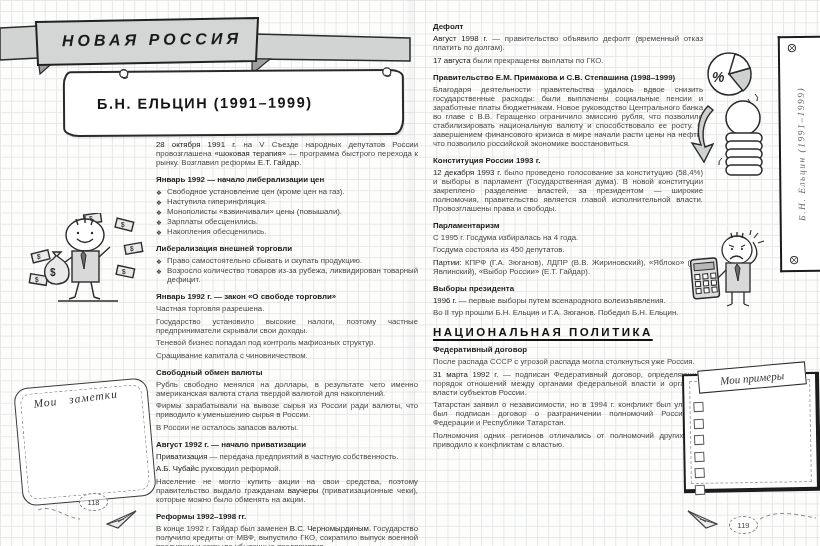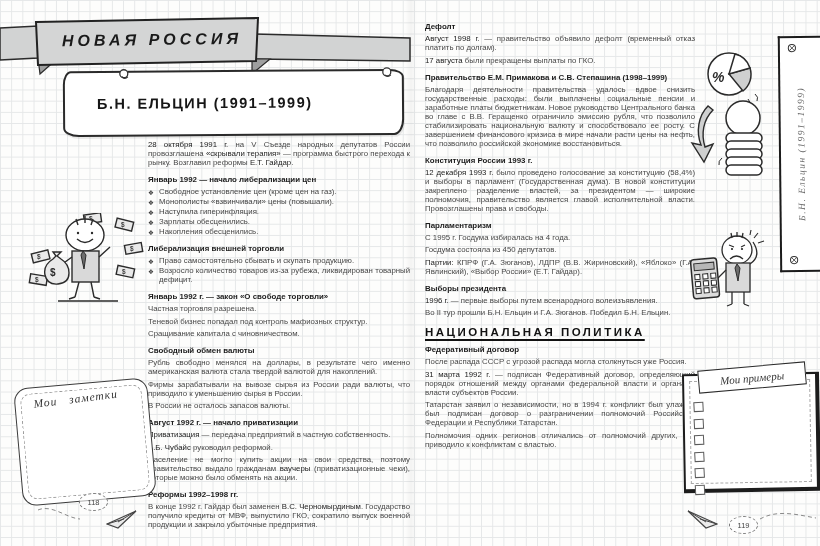--- a/index.html
+++ b/index.html
@@ -31,21 +31,21 @@
     transform:rotate(-0.4deg);
     display:flex;align-items:center;
     box-shadow:1px 2px 0 rgba(0,0,0,0.08);
   }
   .title-note .title-text{
     padding-left:32px;font-weight:bold;font-size:14.5px;letter-spacing:1.5px;color:#161616;
   }
   .pin{position:absolute;top:-5px;}
   .pin.left{left:52px;} .pin.right{right:8px;}
   
-  .col{position:absolute;text-align:justify;font-size:7.8px;line-height:9px;}
+  .col{position:absolute;text-align:justify;font-size:7.8px;line-height:9px;padding-left:8px;}
   .col-left{left:148px;top:140px;width:262px;}
   .col-right{left:425px;top:22px;width:270px;}
   .para{margin:0 0 3.5px;}
   .h{font-weight:bold;color:#1c1c1c;margin:8px 0 3px;text-align:left;font-size:7.9px;}
   .col > .h:first-child{margin-top:0;}
   .section{
     font-size:11.5px;font-weight:bold;letter-spacing:2.5px;color:#111;
     margin:11px 0 6px;text-align:left;
     text-decoration:underline;text-underline-offset:3px;text-decoration-thickness:1.5px;
   }
@@ -126,36 +126,37 @@
     <path d="M5,9 q3,3 6,0" fill="none" stroke="#333" stroke-width="1.2"></path>
   </svg>
   <svg class="pin right" width="14" height="14" viewBox="0 0 14 14">
     <circle cx="7" cy="6" r="4" fill="#fff" stroke="#333" stroke-width="1.3"></circle>
     <path d="M5,9 q3,3 6,0" fill="none" stroke="#333" stroke-width="1.2"></path>
   </svg>
   <span class="title-text">Б.Н. ЕЛЬЦИН (1991–1999)</span>
 </div>
 
 <div class="col col-left">
-    <p class="para"><span class="b">28 октября 1991 г.</span><span> на V Съезде народных депутатов России провозглашена </span><span class="b">«скрывали терапия»</span><span> — программа быстрого перехода к рынку. Возглавил реформы </span><span class="b">Е.Т. Гайдар</span><span>.</span></p>
+    <p class="para"><span class="b">28 октября 1991 г.</span><span> на V Съезде народных депутатов России провозглашена </span><span class="b">«шоковая терапия»</span><span> — программа быстрого перехода к рынку. Возглавил реформы </span><span class="b">Е.Т. Гайдар</span><span>.</span></p>
     <div class="h">Январь 1992 — начало либерализации цен</div>
     <div class="bullets">
       <div class="bullet-line"><span class="glyph">❖</span><span><span>Свободное установление цен (кроме цен на газ).</span></span></div>
+      <div class="bullet-line"><span class="glyph">❖</span><span><span>Наступила гиперинфляция.</span></span></div>
       <div class="bullet-line"><span class="glyph">❖</span><span><span>Монополисты «взвинчивали» цены (повышали).</span></span></div>
-      <div class="bullet-line"><span class="glyph">❖</span><span><span>Наступила гиперинфляция.</span></span></div>
       <div class="bullet-line"><span class="glyph">❖</span><span><span>Зарплаты обесценились.</span></span></div>
       <div class="bullet-line"><span class="glyph">❖</span><span><span>Накопления обесценились.</span></span></div>
     </div>
     <div class="h">Либерализация внешней торговли</div>
     <div class="bullets">
       <div class="bullet-line"><span class="glyph">❖</span><span><span>Право самостоятельно сбывать и скупать продукцию.</span></span></div>
       <div class="bullet-line"><span class="glyph">❖</span><span><span>Возросло количество товаров из-за рубежа, ликвидирован товарный дефицит.</span></span></div>
     </div>
     <div class="h">Январь 1992 г. — закон «О свободе торговли»</div>
     <p class="para"><span>Частная торговля разрешена.</span></p>
+    <p class="para"><span>Государство установило высокие налоги, поэтому частные предприниматели скрывали свои доходы.</span></p>
     <p class="para"><span>Теневой бизнес попадал под контроль мафиозных структур.</span></p>
     <p class="para"><span>Сращивание капитала с чиновничеством.</span></p>
     <div class="h">Свободный обмен валюты</div>
     <p class="para"><span>Рубль свободно менялся на доллары, в результате чего именно американская валюта стала твердой валютой для накоплений.</span></p>
     <p class="para"><span>Фирмы зарабатывали на вывозе сырья из России ради валюты, что приводило к уменьшению сырья в России.</span></p>
     <p class="para"><span>В России не осталось запасов валюты.</span></p>
     <div class="h">Август 1992 г. — начало приватизации</div>
     <p class="para"><span class="b">Приватизация</span><span> — передача предприятий в частную собственность.</span></p>
     <p class="para"><span class="b">А.Б. Чубайс</span><span> руководил реформой.</span></p>
     <p class="para"><span>Население не могло купить акции на свои средства, поэтому правительство выдало гражданам </span><span class="b">ваучеры</span><span> (приватизационные чеки), которые можно было обменять на акции.</span></p>

